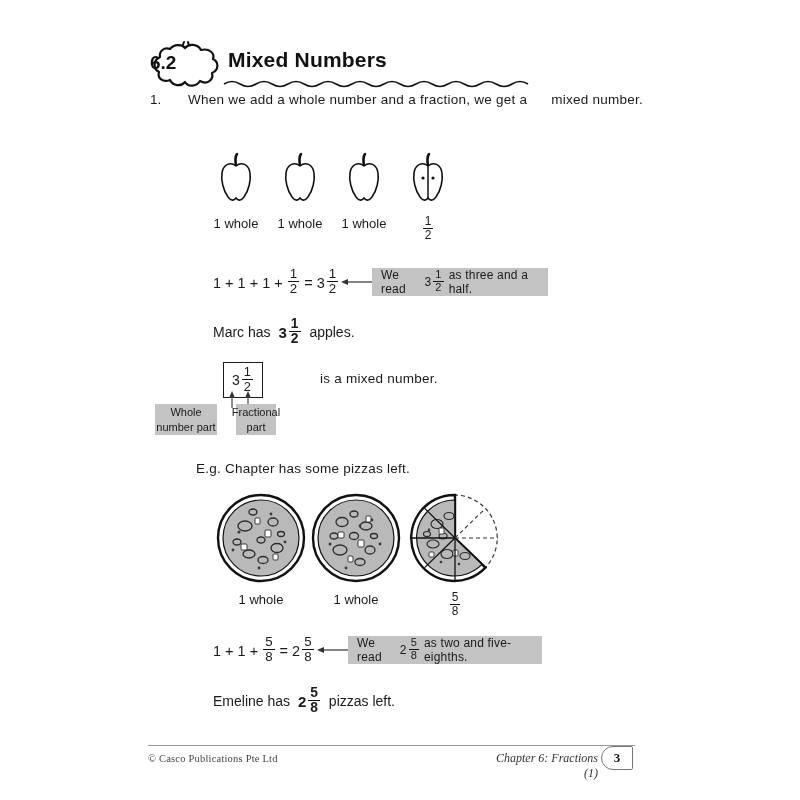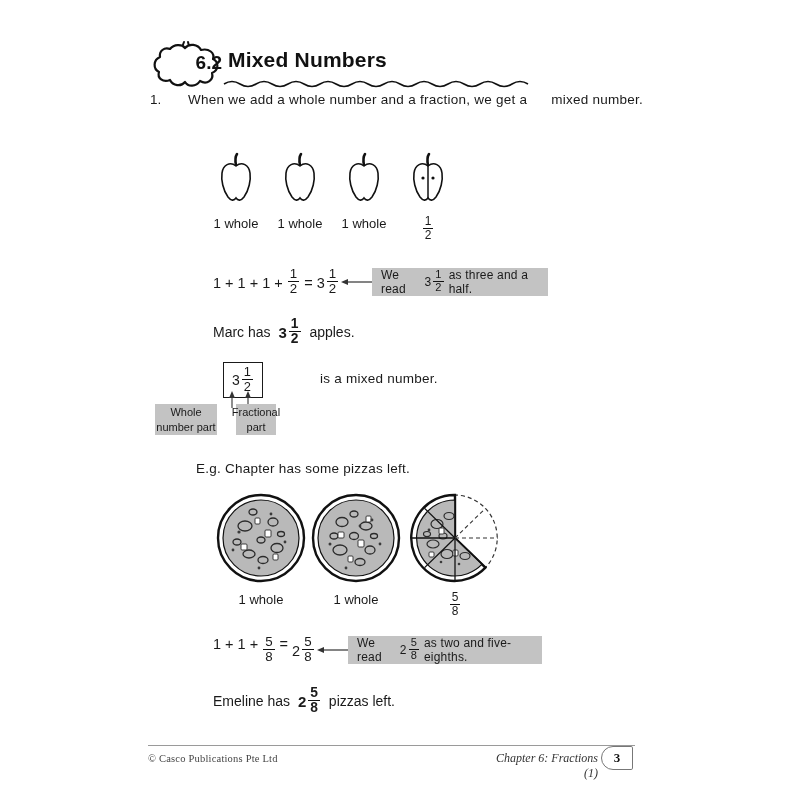--- a/index.html
+++ b/index.html
@@ -42,21 +42,21 @@
   .wavy-svg {
     position: absolute;
     left: 72px;
     top: 40px;
   }
   .badge-num {
     position: absolute;
     left: 0px;
     top: 0px;
     width: 72px;
-    text-align: right;
+    text-align: left;
     font-size: 19px;
     font-weight: bold;
     color: #111;
     line-height: 50px;
   }
 
   
   .num-marker {
     position: absolute;
     left: 150px;
@@ -230,20 +230,21 @@
     font-size: 13px;
   }
 
   
   .eq2 {
     position: absolute;
     left: 213px;
     top: 636px;
     font-size: 14.5px;
     display: flex;
+    align-items: center;
     gap: 4px;
   }
   .emeline-line {
     position: absolute;
     left: 213px;
     top: 687px;
     font-size: 14px;
   }
   .emeline-line .mixed { font-weight: bold; font-size: 15px; }
 

